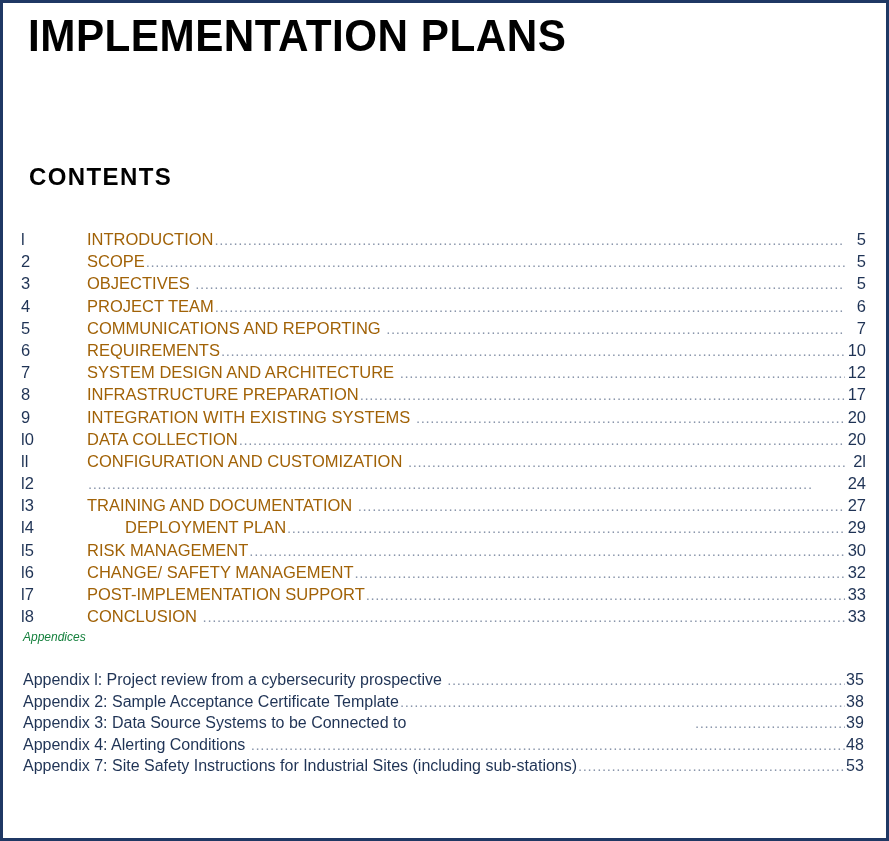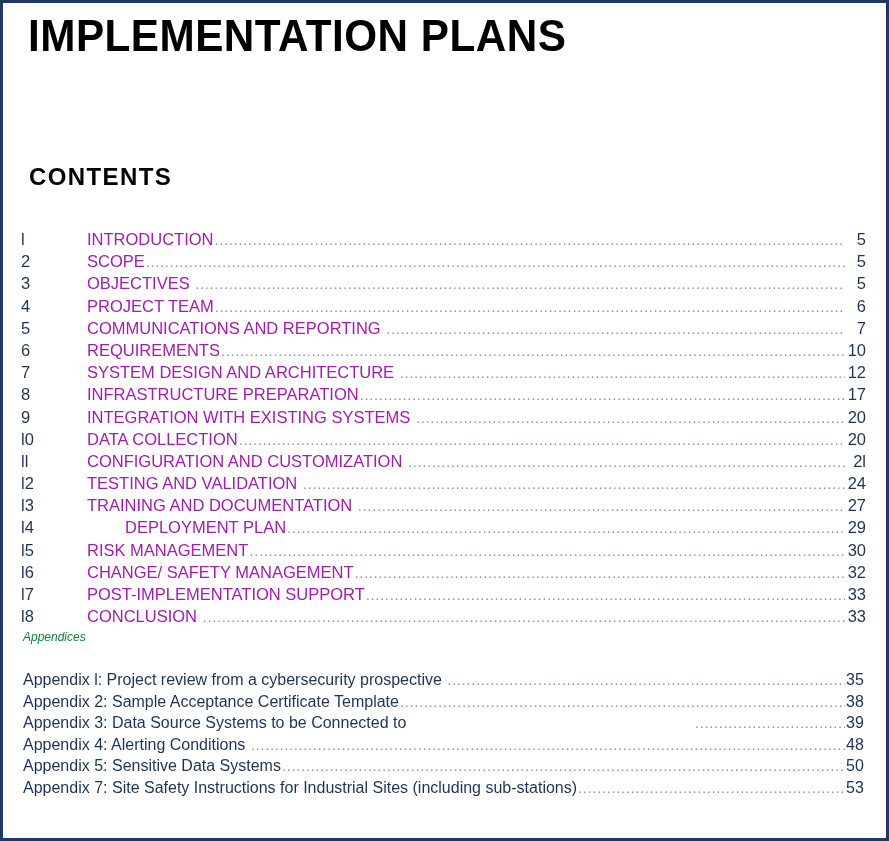--- a/index.html
+++ b/index.html
@@ -65,21 +65,21 @@
     font-size: 16.5px;
     white-space: nowrap;
   }
   .toc-num {
     width: 66px;
     flex: 0 0 66px;
     color: #1f3355;
   }
   .toc-title {
     flex: 0 0 auto;
-    color: #a21caf;
+    color: #a16207;
   }
   .toc-row.indented .toc-title {
     padding-left: 38px;
   }
   .toc-leader {
     flex: 1 1 auto;
     overflow: hidden;
     margin: 0 1px;
     font-size: 15px;
     color: #8a96ab;
@@ -222,21 +222,20 @@
         <span class="toc-page">20</span>
       </div>
       <div class="toc-row gapbefore">
         <span class="toc-num">ll</span>
         <span class="toc-title">CONFIGURATION AND CUSTOMIZATION</span>
         <span class="toc-leader"></span>
         <span class="toc-page">2l</span>
       </div>
       <div class="toc-row gapbefore">
         <span class="toc-num">l2</span>
-        <span class="toc-title">TESTING AND VALIDATION</span>
         <span class="toc-leader"></span>
         <span class="toc-page">24</span>
       </div>
       <div class="toc-row gapbefore">
         <span class="toc-num">l3</span>
         <span class="toc-title">TRAINING AND DOCUMENTATION</span>
         <span class="toc-leader"></span>
         <span class="toc-page">27</span>
       </div>
       <div class="toc-row indented">
@@ -289,24 +288,19 @@
         <span class="apx-spacer"></span>
         <span class="apx-leader short"></span>
         <span class="apx-page">39</span>
       </div>
       <div class="apx-row gapbefore">
         <span class="apx-label">Appendix 4: Alerting Conditions</span>
         <span class="apx-leader"></span>
         <span class="apx-page">48</span>
       </div>
       <div class="apx-row">
-        <span class="apx-label">Appendix 5: Sensitive Data Systems</span>
-        <span class="apx-leader"></span>
-        <span class="apx-page">50</span>
-      </div>
-      <div class="apx-row">
         <span class="apx-label">Appendix 7: Site Safety Instructions for Industrial Sites (including sub-stations)</span>
         <span class="apx-leader"></span>
         <span class="apx-page">53</span>
       </div>
     </div>
 
 </div>
 
 </body></html>

